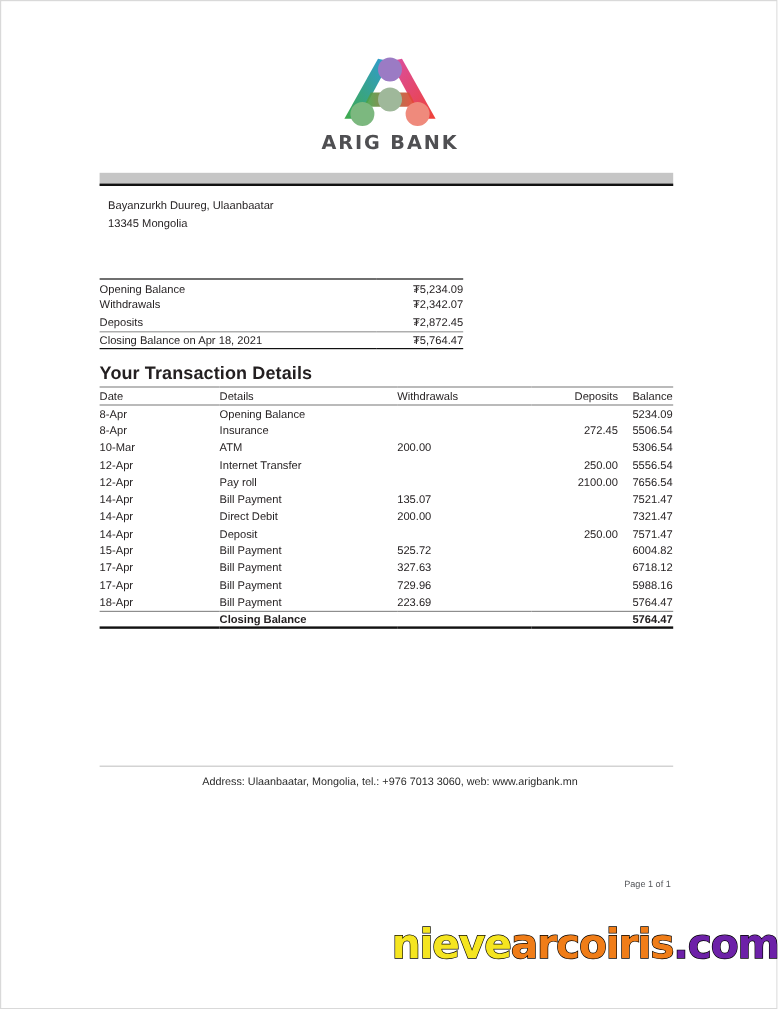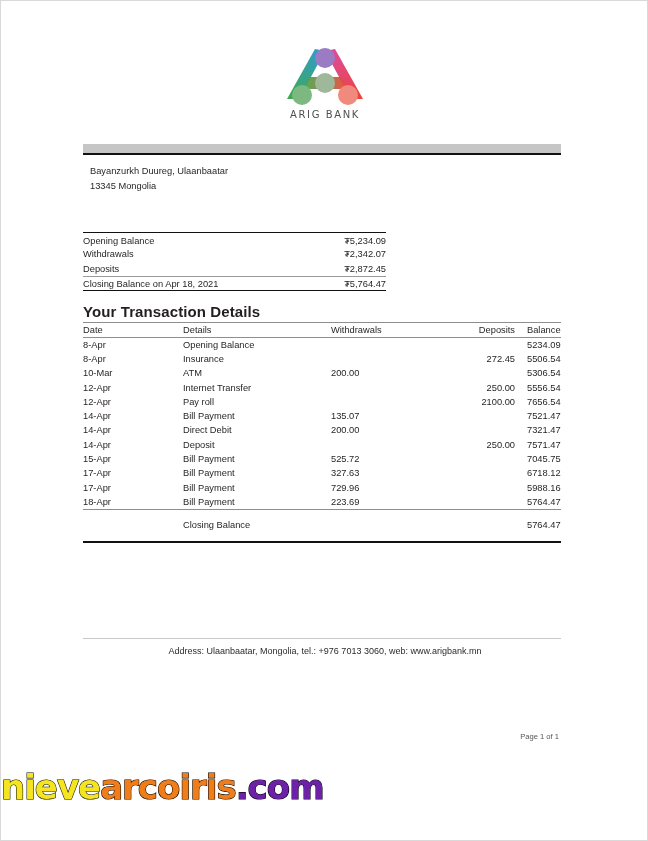--- a/index.html
+++ b/index.html
@@ -30,22 +30,22 @@
     left: 0; top: 44px;
     width: 648px;
     text-align: center;
   }
   #logo-mark {
     display: block;
     margin: 0 auto;
   }
   #brand-name {
     margin-top: 2px;
-    font-size: 10px;
-    font-weight: normal;
+    font-size: 16px;
+    font-weight: bold;
     letter-spacing: 1.6px;
     color: #4f4f52;
     font-family: "DejaVu Sans", sans-serif;
   }
 
   
   #grey-banner {
     position: absolute;
     left: 82px; top: 143px;
     width: 478px; height: 11px;
@@ -112,22 +112,22 @@
   }
   .c-date    { width: 100px; text-align: left; }
   .c-details { width: 148px; text-align: left; }
   .c-with    { width: 112px; text-align: left; }
   .c-dep     { width: 72px;  text-align: right; }
   .c-bal     { width: 46px;  text-align: left; padding-left: 12px !important; margin-top: 48px; }
   th.c-bal   { padding-left: 12px !important; }
   #txn tbody tr.closing td {
     border-top: 1.3px solid #8e8e8e;
     border-bottom: 2px solid #111;
-    font-weight: normal;
-    height: 33px;
+    font-weight: bold;
+    height: 14px;
   }
 
   
   #footer-rule {
     position: absolute;
     left: 82px; top: 637px;
     width: 478px;
     border-top: 1px solid #c9c9c9;
   }
   #footer-address {
@@ -143,21 +143,21 @@
     right: 88px; top: 731px;
     font-size: 7.6px;
     color: #54565a;
   }
 
   
   #watermark {
     position: absolute;
     left: 0; top: 766px;
     width: 648px;
-    text-align: left;
+    text-align: right;
     font-family: "DejaVu Sans", sans-serif;
     font-size: 34px;
     font-weight: bold;
     letter-spacing: -1px;
     line-height: 40px;
     -webkit-text-stroke: 1.1px #000;
     paint-order: stroke fill;
   }
   #watermark .w1 { color: #f5e520; }
   #watermark .w2 { color: #f07d18; }
@@ -292,21 +292,21 @@
           <td class="c-details">Deposit</td>
           <td class="c-with"></td>
           <td class="c-dep">250.00</td>
           <td class="c-bal">7571.47</td>
         </tr>
         <tr>
           <td class="c-date">15-Apr</td>
           <td class="c-details">Bill Payment</td>
           <td class="c-with">525.72</td>
           <td class="c-dep"></td>
-          <td class="c-bal">7045.75</td>
+          <td class="c-bal">6004.82</td>
         </tr>
         <tr>
           <td class="c-date">17-Apr</td>
           <td class="c-details">Bill Payment</td>
           <td class="c-with">327.63</td>
           <td class="c-dep"></td>
           <td class="c-bal">6718.12</td>
         </tr>
         <tr>
           <td class="c-date">17-Apr</td>

